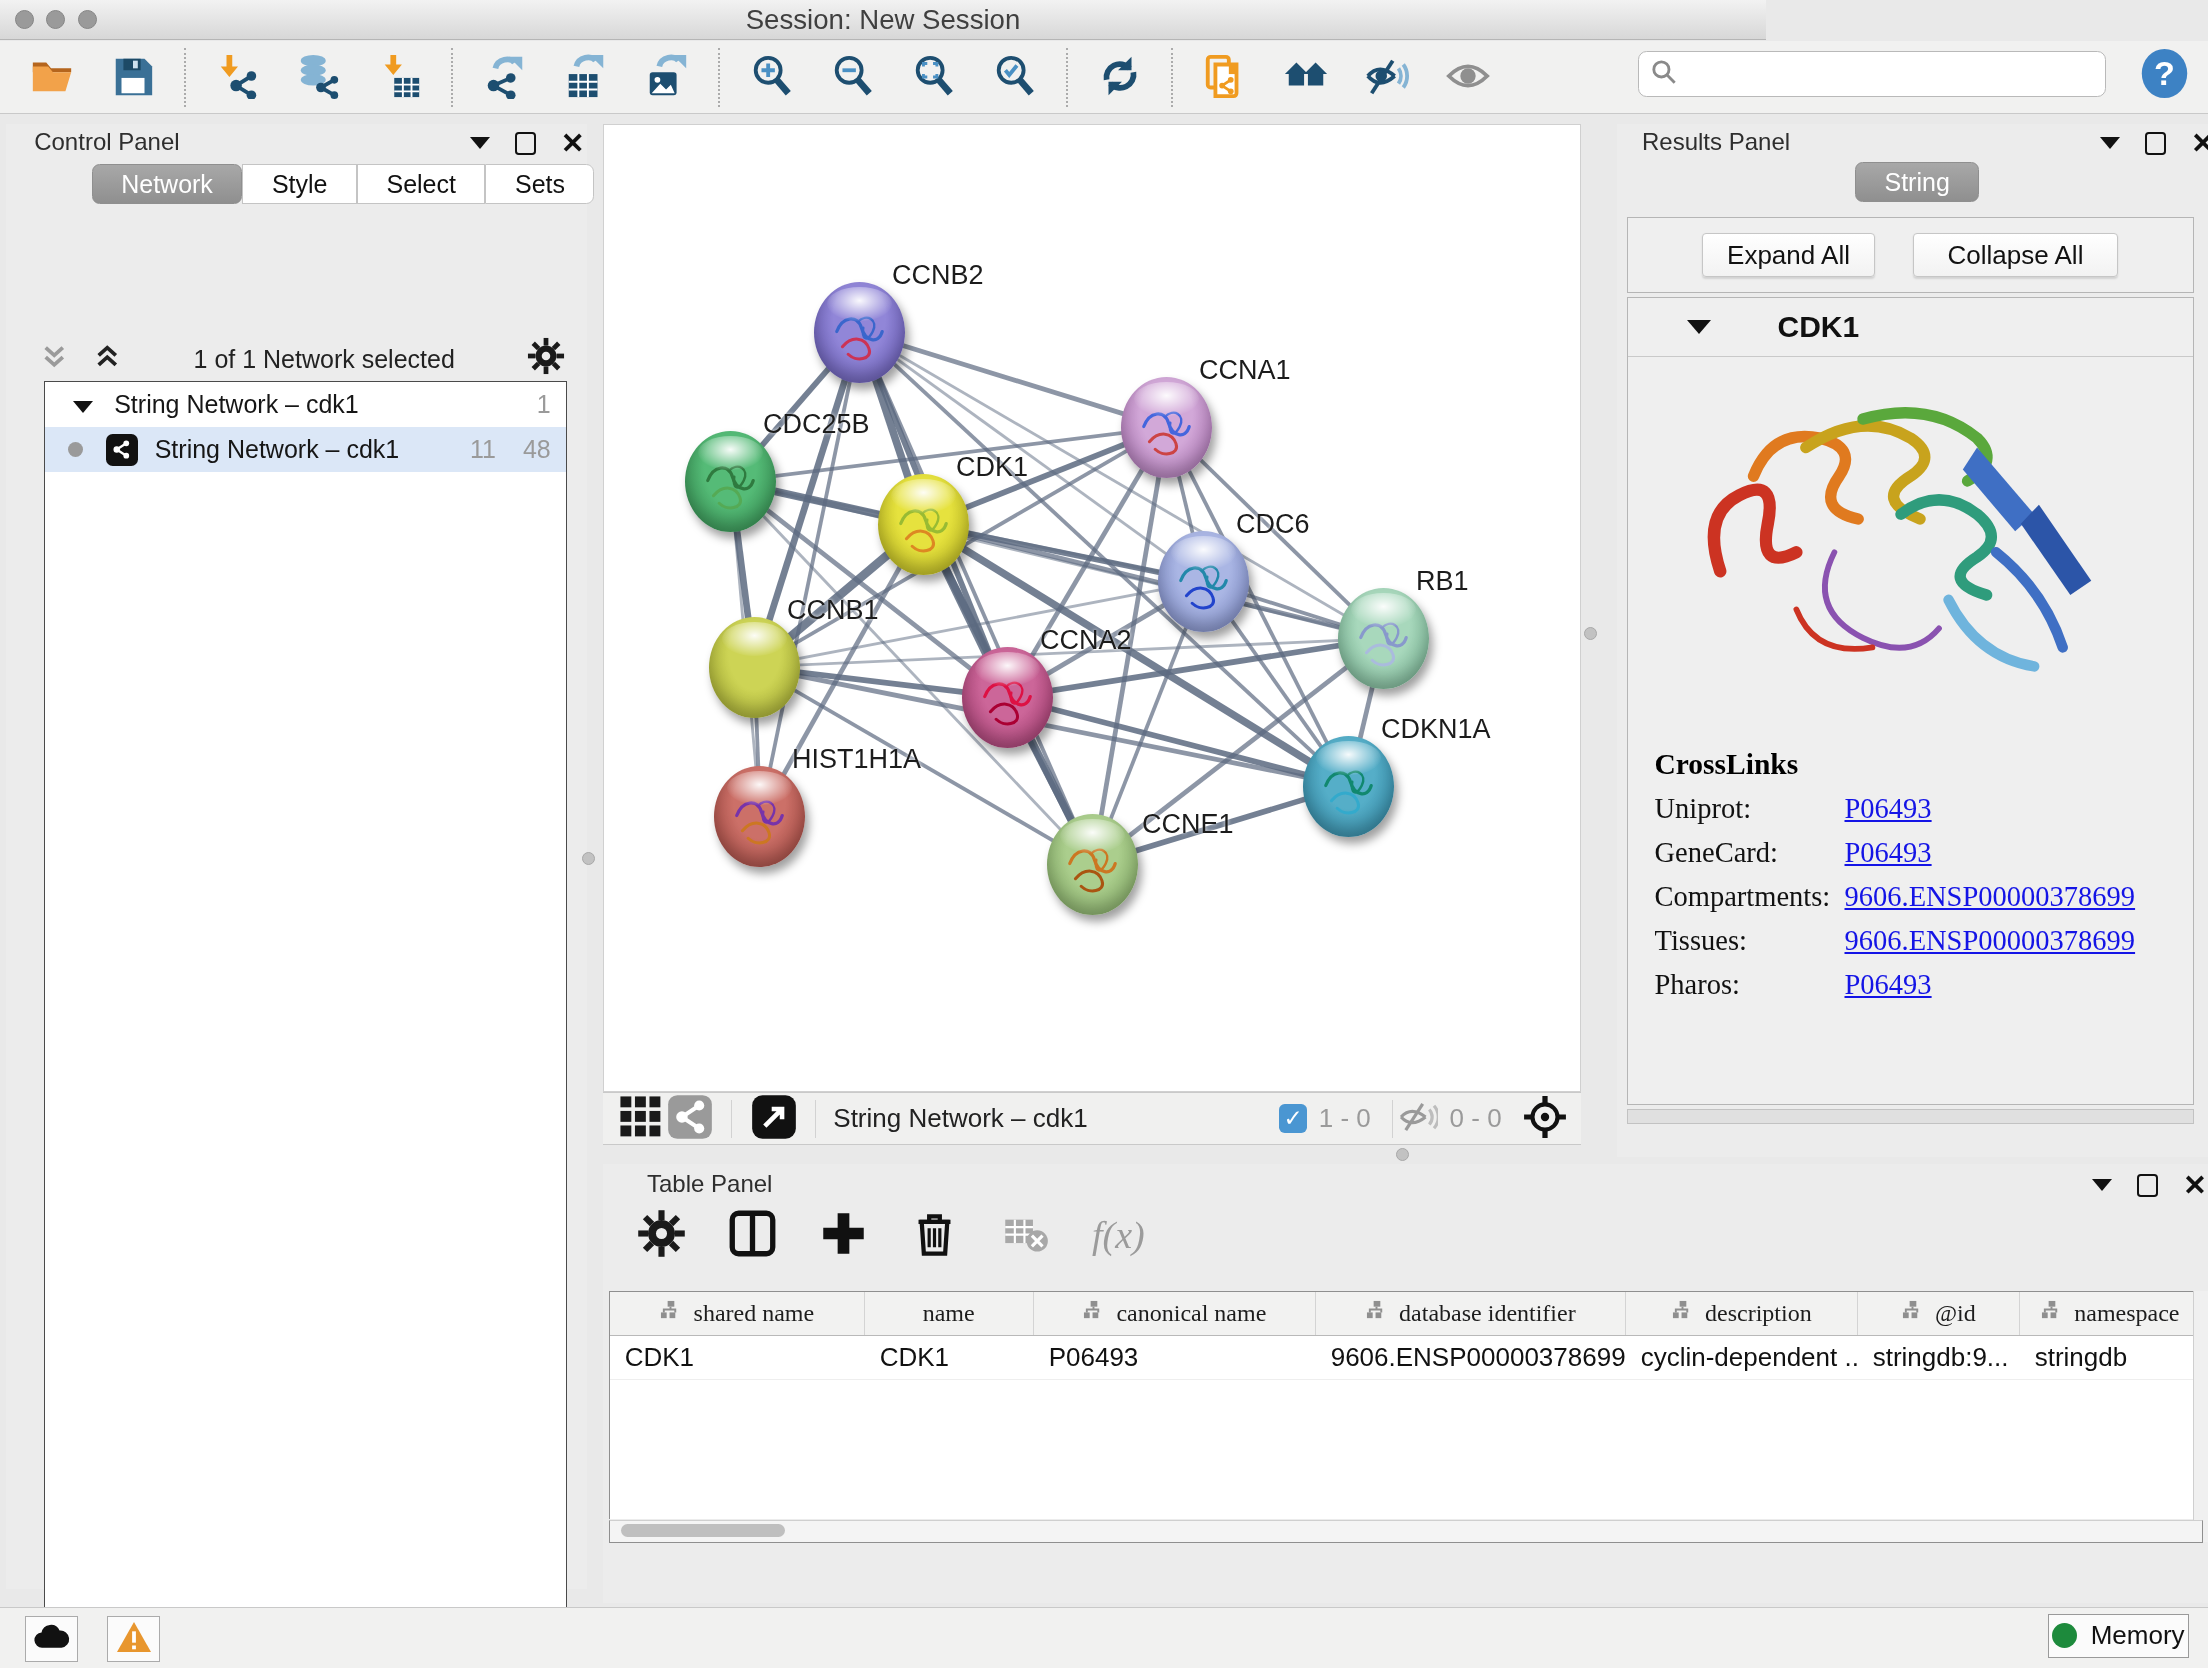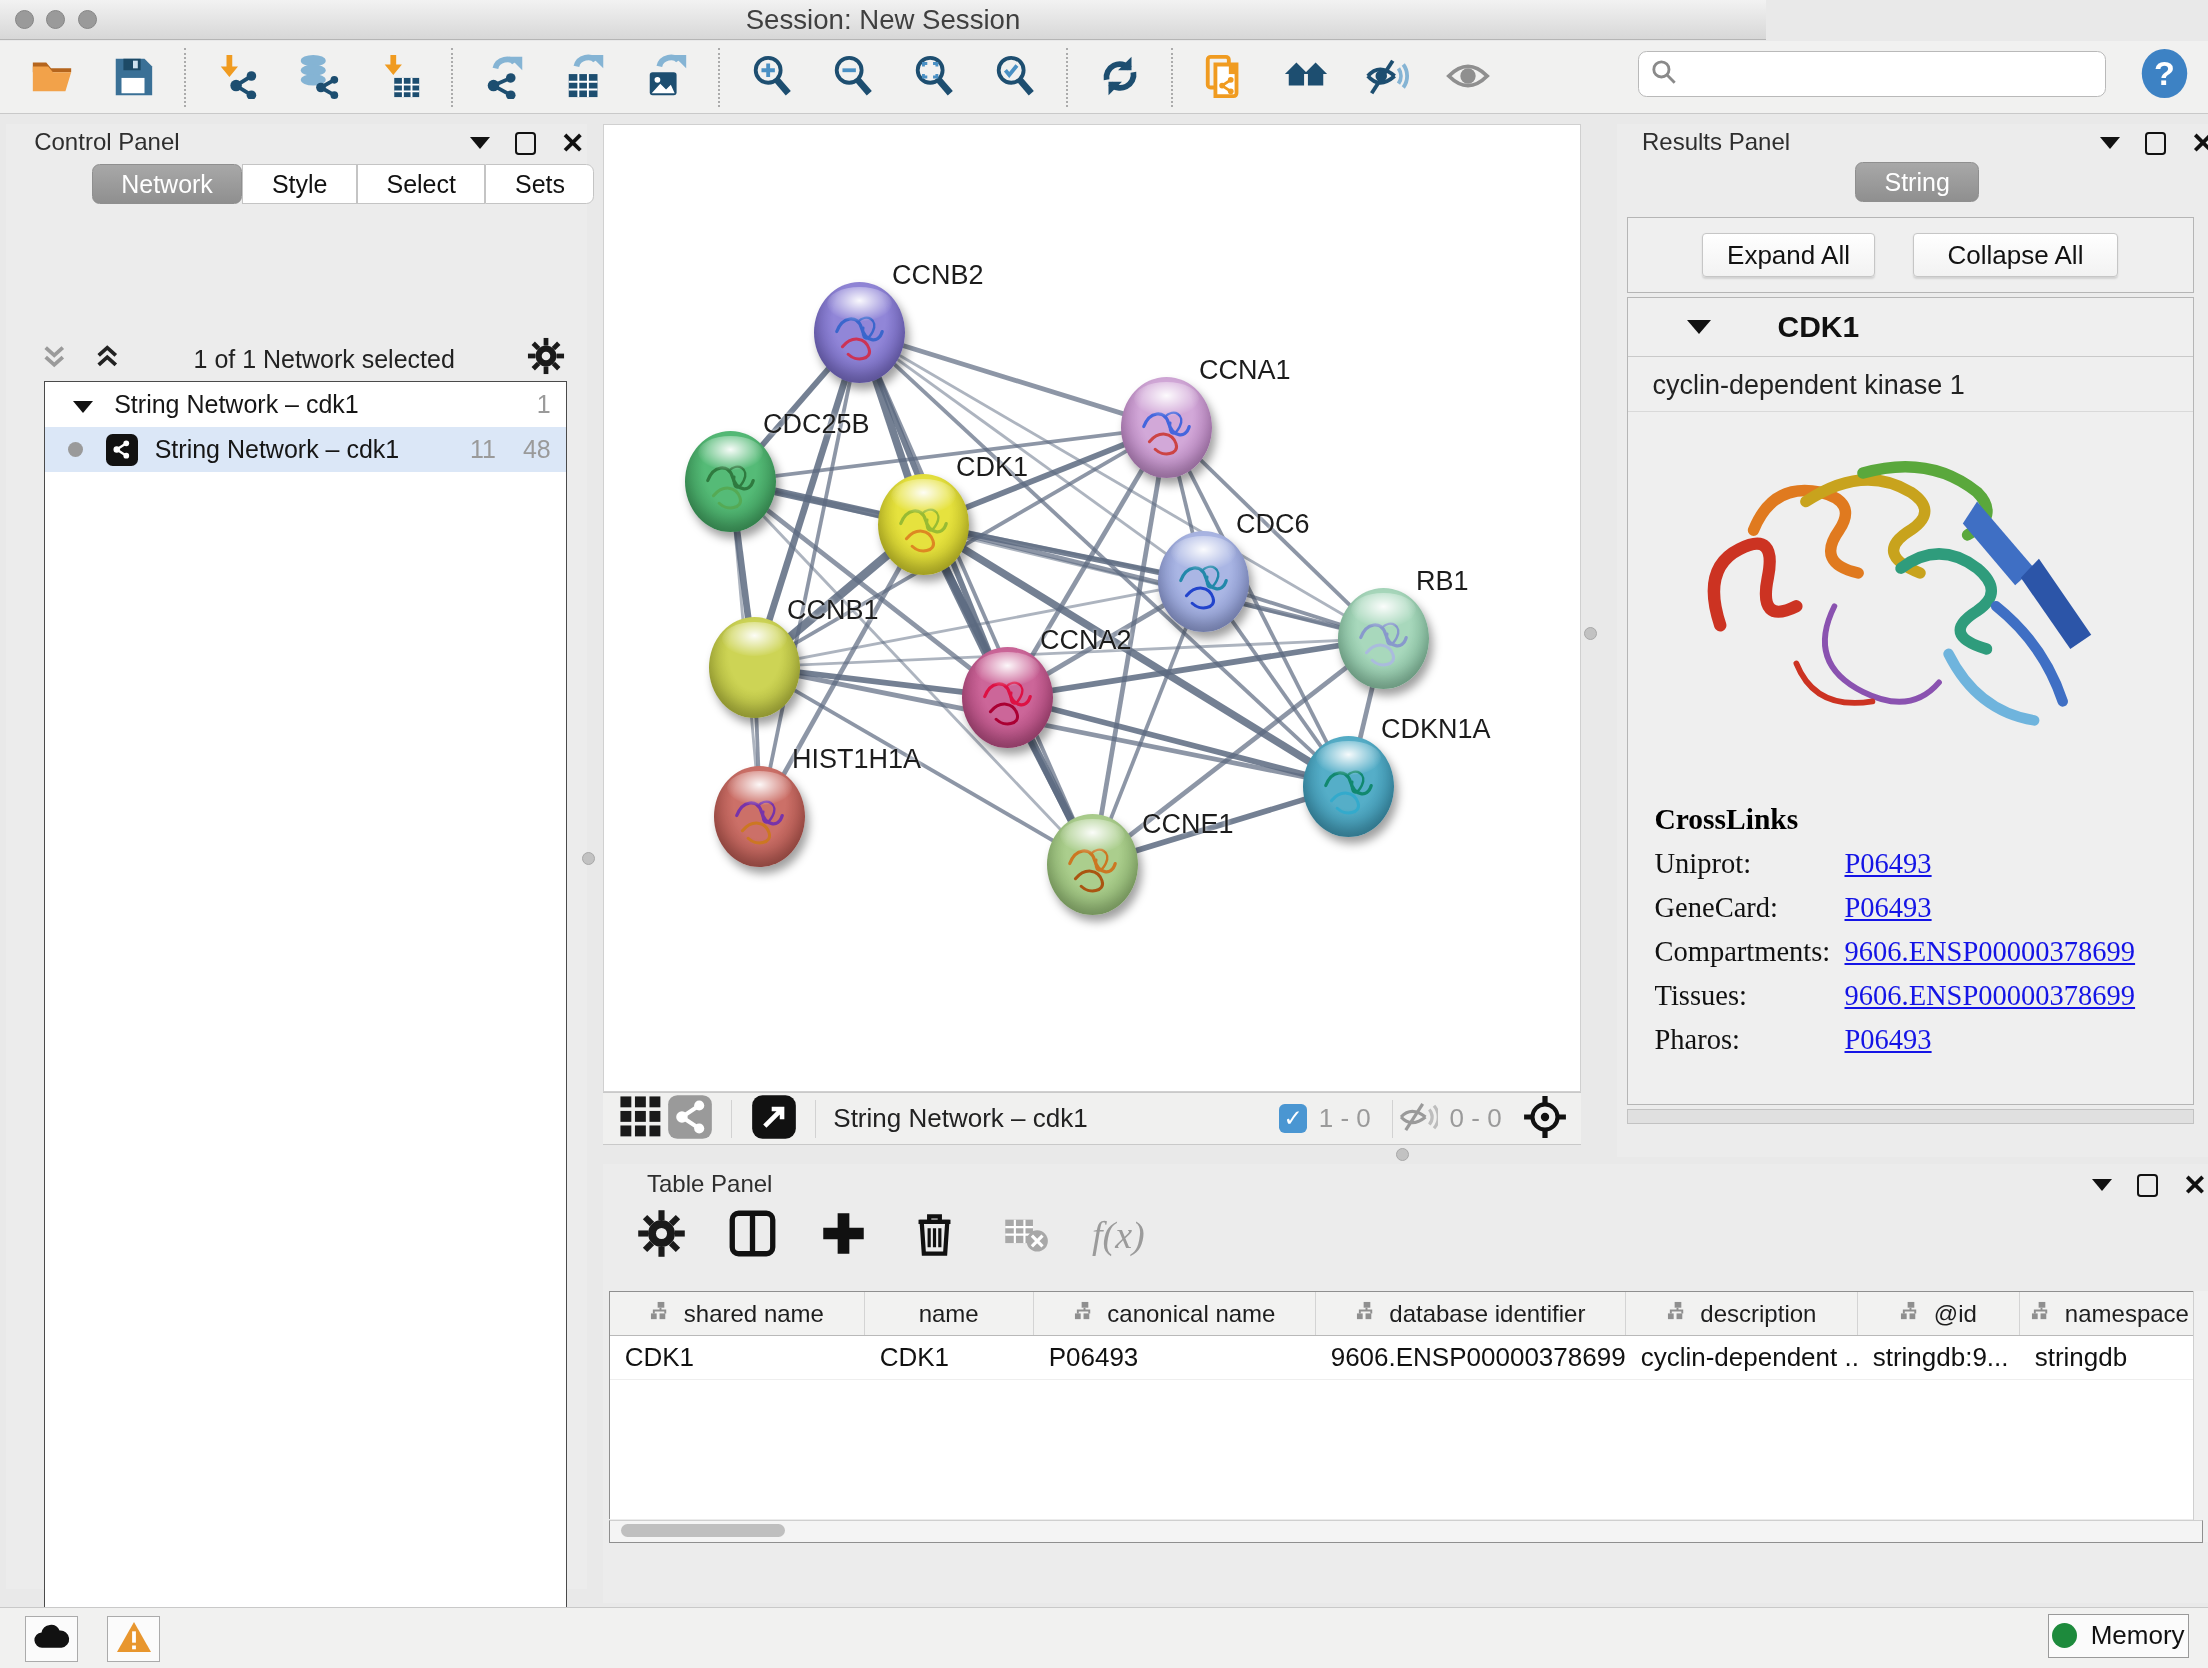--- a/index.html
+++ b/index.html
@@ -82,21 +82,21 @@
   .xrow .xl { width:190px; color:#111; }
   .xrow a { color:#1414e6; text-decoration:underline; }
 
   
   .tablepanel { position:absolute; left:603px; top:1164px; width:1605px; height:439px; background:#ececec; }
   .ttool { position:absolute; left:34px; top:46px; display:flex; gap:42px; align-items:center; }
   .ttool .tbtn svg { width:49px; height:49px; }
   .fx { font-family:"Liberation Serif", serif; font-style:italic; font-size:38px; color:#9b9b9b; }
   .tbl { position:absolute; left:5.7px; top:127px; width:1594px; height:228px; background:#fff; border:1.9px solid #8f8f8f; border-bottom:none; }
   .thead { display:flex; background:#f2f2f1; border-bottom:1.9px solid #b9b9b9; height:44px; }
-  .th { display:flex; align-items:center; justify-content:center; gap:11.4px; font-size:24px; color:#1d1d1d; border-right:1.9px solid #d4d4d4; overflow:hidden; white-space:nowrap; }
+  .th { display:flex; align-items:center; justify-content:center; gap:11.4px; font-size:24px; color:#1d1d1d; border-right:1.9px solid #d4d4d4; overflow:hidden; white-space:nowrap;font-family:Liberation Serif, serif; }
   .trow { display:flex; height:44px; border-bottom:1px solid #eee; }
   .td { font-size:26px; color:#111; padding-left:15px; display:flex; align-items:center; overflow:hidden; white-space:nowrap; }
   .hscroll { position:absolute; left:5.7px; top:356px; width:1594px; height:23px; background:#f4f4f4; border:1.9px solid #8f8f8f; border-top:1px solid #cfcfcf; }
   .hthumb { position:absolute; left:11.4px; top:2.9px; width:164px; height:13.3px; border-radius:6.7px; background:#bfbfbf; }
   .vscroll { position:absolute; right:0px; top:127px; width:15px; height:251px; background:#f0f0f0; border-left:1px solid #cfcfcf; }
   .btabs { position:absolute; left:521px; top:384px; display:flex; }
 
   
   .statusbar { position:absolute; left:0; top:1607px; width:2208px; height:61px; background:#f1f1f0; border-top:1px solid #c9c9c9; }
   .sq { position:absolute; top:7.6px; width:53px; height:46px; background:#fbfbfb; border:1.9px solid #ababab; display:flex; align-items:center; justify-content:center; }
@@ -576,21 +576,20 @@
   </div>
   <div class="rcard" style="top:93px; width:567px; height:76px; display:flex; align-items:center; justify-content:center; gap:38px;">
     <div class="btn" style="width:173px; height:44px;">Expand All</div>
     <div class="btn" style="width:205px; height:44px;">Collapse All</div>
   </div>
   <div class="rcard" style="top:173px; width:567px; height:808px;">
     <div class="cdk-head">
       <span class="tri"></span>
       <span class="cdk-name">CDK1</span>
     </div>
-    <div class="cdk-desc">cyclin-dependent kinase 1</div>
     <div style="height:380px; display:flex; align-items:center; justify-content:center;">
       <svg width="495" height="371" viewBox="0 0 520 390">
         <g fill="none" stroke-linecap="round">
           <path d="M60 220 q-20 -60 20 -80 q40 -20 30 30 q-10 50 30 30" stroke="#cc3322" stroke-width="13"></path>
           <path d="M95 120 q20 -50 70 -40 q40 10 20 40 q-25 35 20 45" stroke="#e07a1f" stroke-width="12"></path>
           <path d="M150 90 q60 -40 110 -10 q30 20 0 40 q-40 25 10 45" stroke="#c8a31d" stroke-width="12"></path>
           <path d="M210 60 q70 -20 120 20 q25 25 -10 45" stroke="#5aa83c" stroke-width="12"></path>
           <path d="M250 160 q40 -30 80 0 q30 25 0 45 q-40 25 10 40" stroke="#2f9c7c" stroke-width="12"></path>
           <path d="M330 90 l60 70 -20 18 -55 -65 z" fill="#3f6fc4" stroke="none"></path>
           <path d="M395 150 l55 80 -22 15 -52 -75 z" fill="#2c55a8" stroke="none"></path>

